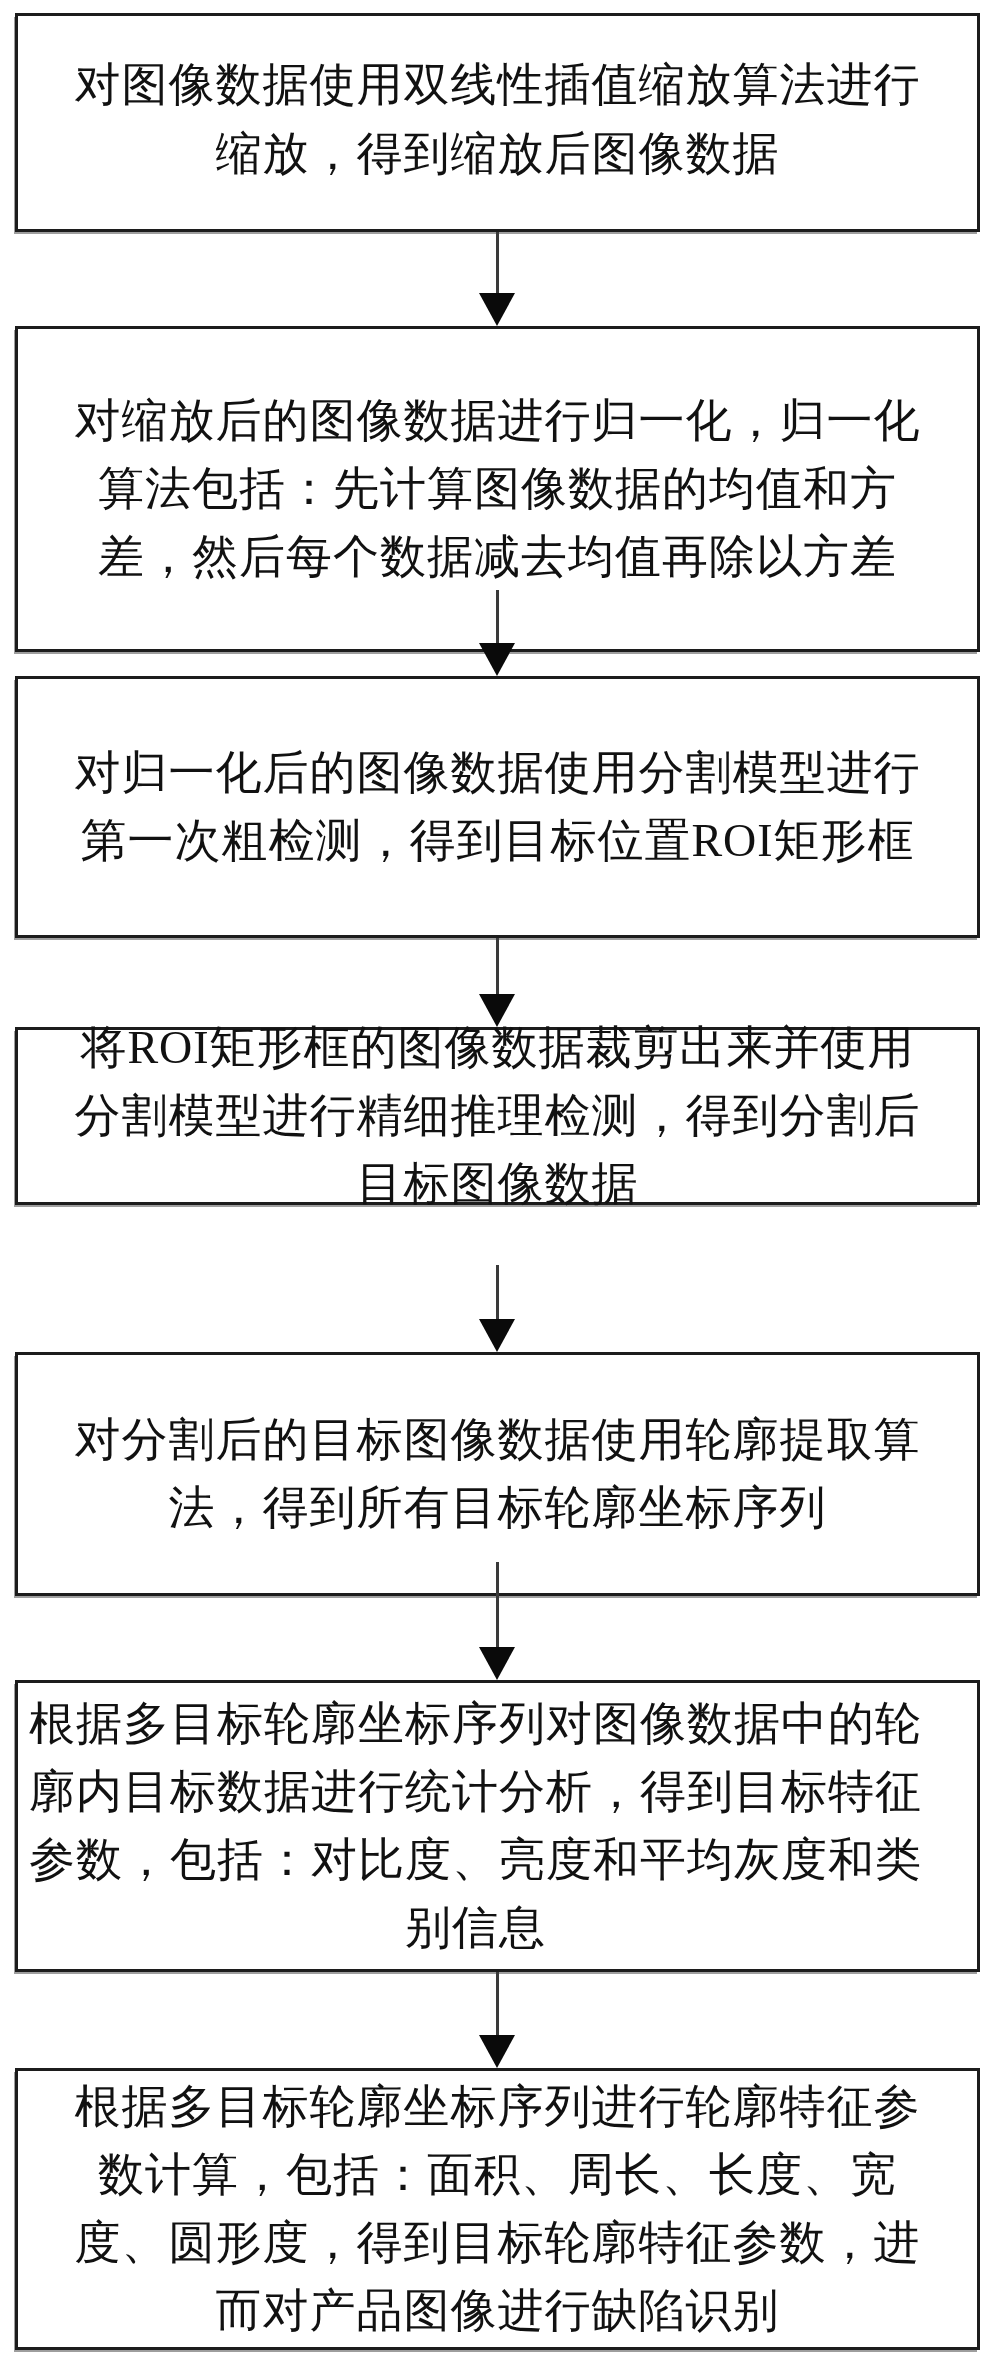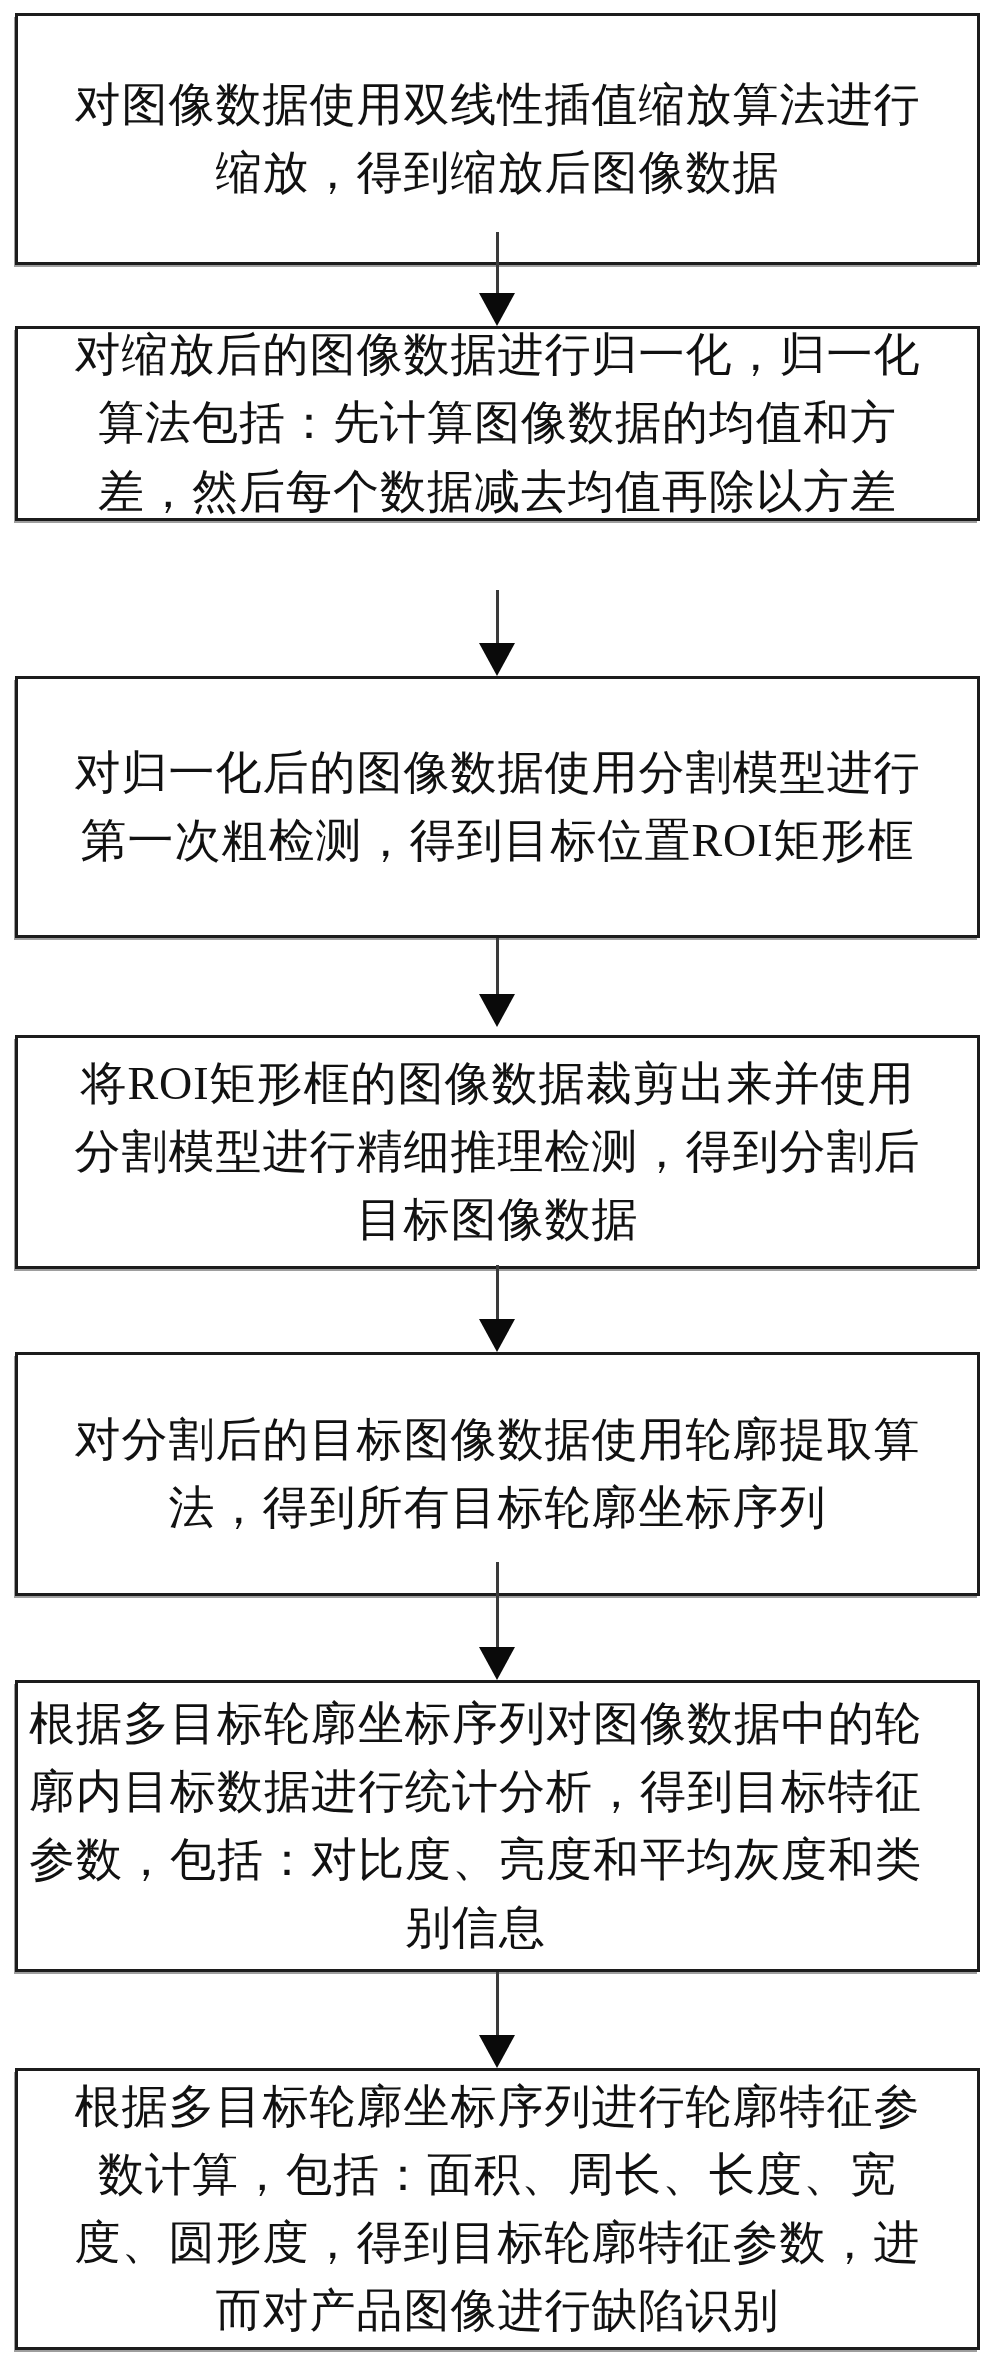--- a/index.html
+++ b/index.html
@@ -59,48 +59,48 @@
     border-left: 18px solid transparent;
     border-right: 18px solid transparent;
     border-top: 33px solid #0a0a0a;
   }
 </style>
 </head>
 <body>
 
 <div class="canvas">
 
-  <div class="flow-box" style="top:13px;  height:252px;">
+  <div class="flow-box" style="top:13px;  height:219px;font-family:Liberation Mono, monospace;">
     <span class="step-text">对图像数据使用双线性插值缩放算法进行缩放，得到缩放后图像数据</span>
   </div>
 
   <div class="flow-arrow" style="top:232px; height:94px;">
     <span class="arrow-line"></span>
     <span class="arrow-head"></span>
   </div>
 
-  <div class="flow-box" style="top:326px; height:195px;">
+  <div class="flow-box" style="top:326px; height:326px;">
     <span class="step-text">对缩放后的图像数据进行归一化，归一化算法包括：先计算图像数据的均值和方差，然后每个数据减去均值再除以方差</span>
   </div>
 
   <div class="flow-arrow" style="top:590px; height:86px;">
     <span class="arrow-line"></span>
     <span class="arrow-head"></span>
   </div>
 
   <div class="flow-box" style="top:676px; height:262px;">
     <span class="step-text">对归一化后的图像数据使用分割模型进行第一次粗检测，得到目标位置ROI矩形框</span>
   </div>
 
   <div class="flow-arrow" style="top:938px; height:89px;">
     <span class="arrow-line"></span>
     <span class="arrow-head"></span>
   </div>
 
-  <div class="flow-box" style="top:1027px; height:234px;margin-top:8px;">
+  <div class="flow-box" style="top:1027px; height:178px;">
     <span class="step-text">将ROI矩形框的图像数据裁剪出来并使用分割模型进行精细推理检测，得到分割后目标图像数据</span>
   </div>
 
   <div class="flow-arrow" style="top:1265px; height:87px;">
     <span class="arrow-line"></span>
     <span class="arrow-head"></span>
   </div>
 
   <div class="flow-box" style="top:1352px; height:244px;">
     <span class="step-text">对分割后的目标图像数据使用轮廓提取算法，得到所有目标轮廓坐标序列</span>

